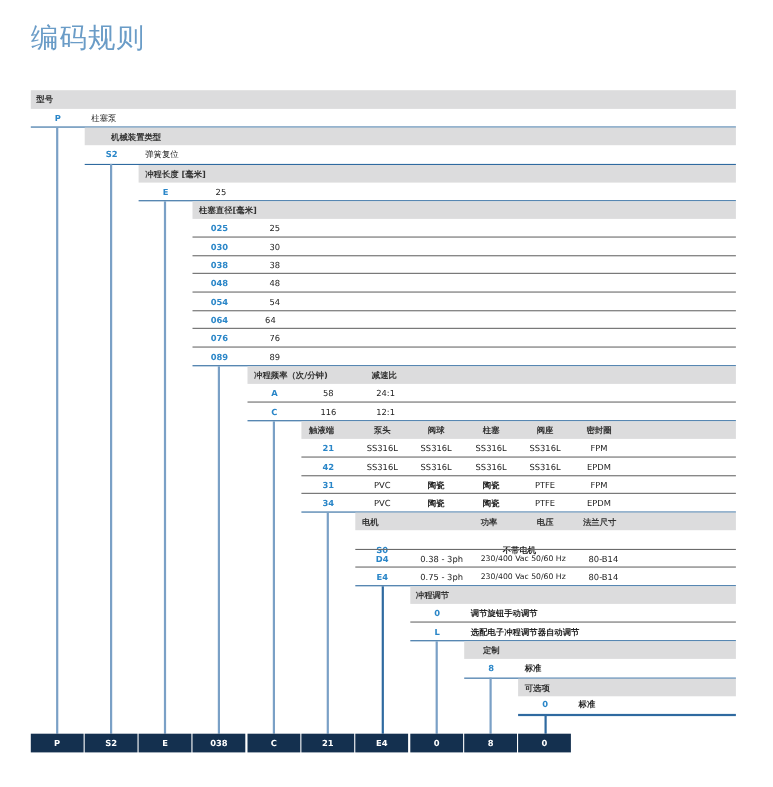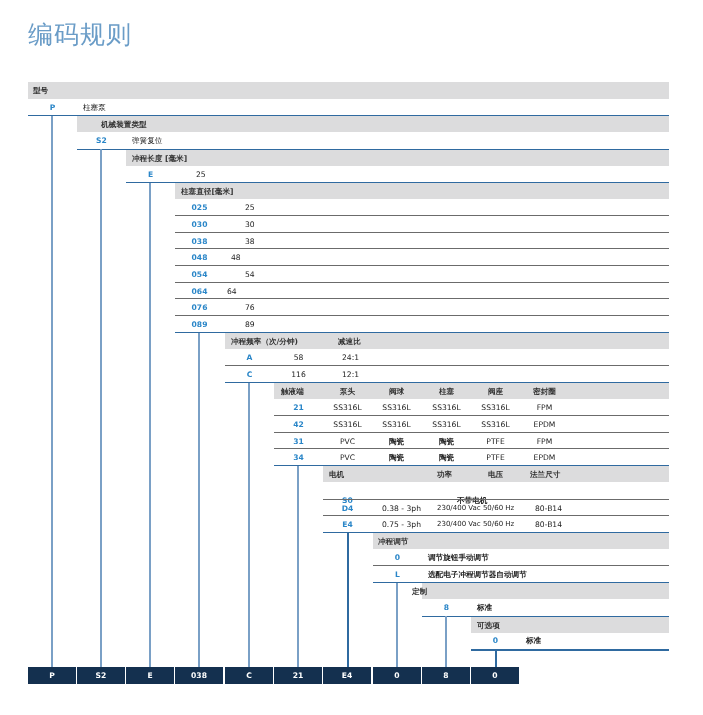--- a/index.html
+++ b/index.html
@@ -59,29 +59,29 @@
 <div class="row sep" style="left:175px;top:215px;width:494px;">
   <span class="cell code" style="left:0;width:49px;">030</span>
   <span class="cell" style="left:70px;">30</span>
 </div>
 <div class="row sep" style="left:175px;top:232px;width:494px;">
   <span class="cell code" style="left:0;width:49px;">038</span>
   <span class="cell" style="left:70px;">38</span>
 </div>
 <div class="row sep" style="left:175px;top:248px;width:494px;">
   <span class="cell code" style="left:0;width:49px;">048</span>
-  <span class="cell" style="left:56px;text-align:center;">48</span>
+  <span class="cell" style="left:70px;text-align:center;">48</span>
 </div>
 <div class="row sep" style="left:175px;top:265px;width:494px;">
   <span class="cell code" style="left:0;width:49px;">054</span>
   <span class="cell" style="left:70px;">54</span>
 </div>
 <div class="row sep" style="left:175px;top:282px;width:494px;">
   <span class="cell code" style="left:0;width:49px;">064</span>
-  <span class="cell" style="left:52px;text-align:right;">64</span>
+  <span class="cell" style="left:66px;text-align:right;">64</span>
 </div>
 <div class="row sep" style="left:175px;top:298px;width:494px;">
   <span class="cell code" style="left:0;width:49px;">076</span>
   <span class="cell" style="left:70px;">76</span>
 </div>
 <div class="row sep" style="left:175px;top:315px;width:494px;">
   <span class="cell code" style="left:0;width:49px;">089</span>
   <span class="cell" style="left:70px;">89</span>
 </div>
 
@@ -175,21 +175,21 @@
   <span class="cell code" style="left:0;width:49px;">0</span>
   <span class="cell" style="left:55px;font-weight:bold;">调节旋钮手动调节</span>
 </div>
 <div class="row sep" style="left:373px;top:565px;width:296px;">
   <span class="cell code" style="left:0;width:49px;">L</span>
   <span class="cell" style="left:55px;font-weight:bold;">选配电子冲程调节器自动调节</span>
 </div>
 
 <div class="row hdr hdr-line" style="left:373px;top:582px;width:296px;background:none;">
   <span style="position:absolute;left:49px;right:0;top:0;bottom:0;background:#dcdcdd;"></span>
-  <span class="cell" style="left:39px;">定制</span>
+  <span class="cell" style="left:66px;">定制</span>
 </div>
 <div class="row" style="left:422px;top:599px;width:247px;">
   <span class="cell code" style="left:0;width:49px;">8</span>
   <span class="cell" style="left:55px;font-weight:bold;">标准</span>
 </div>
 
 <div class="row hdr hdr-line" style="left:422px;top:616px;width:247px;background:none;">
   <span style="position:absolute;left:49px;right:0;top:0;bottom:0;background:#dcdcdd;"></span>
   <span class="cell" style="left:55px;">可选项</span>
 </div>

